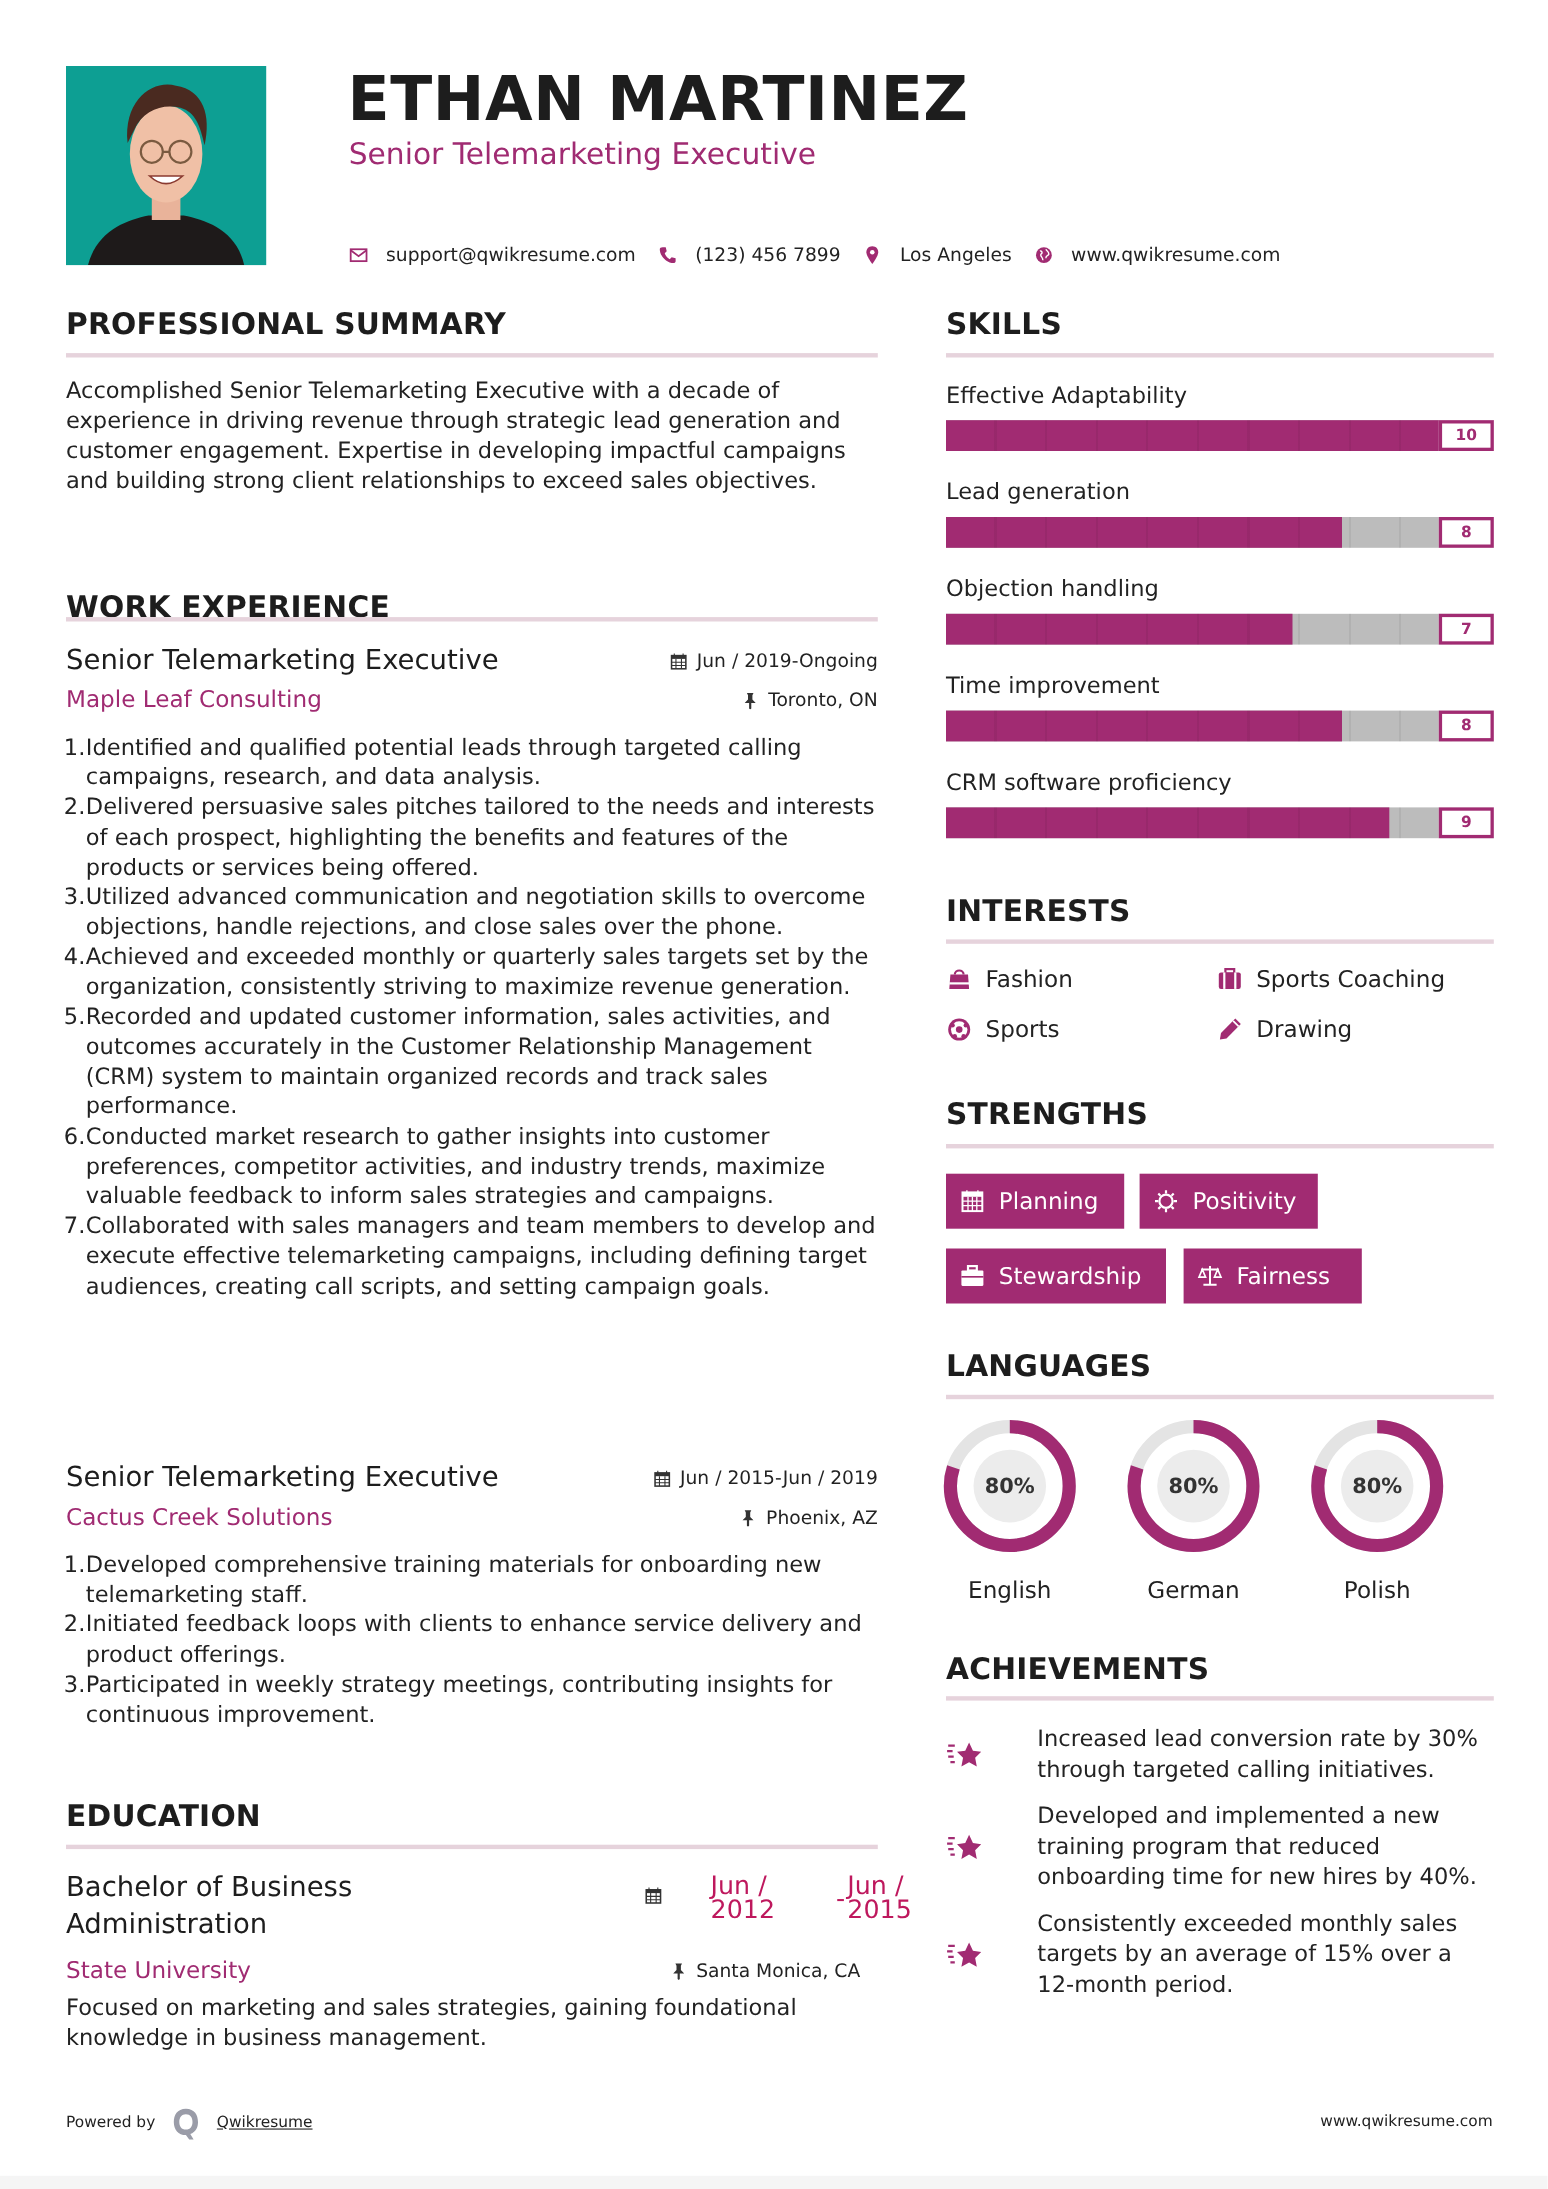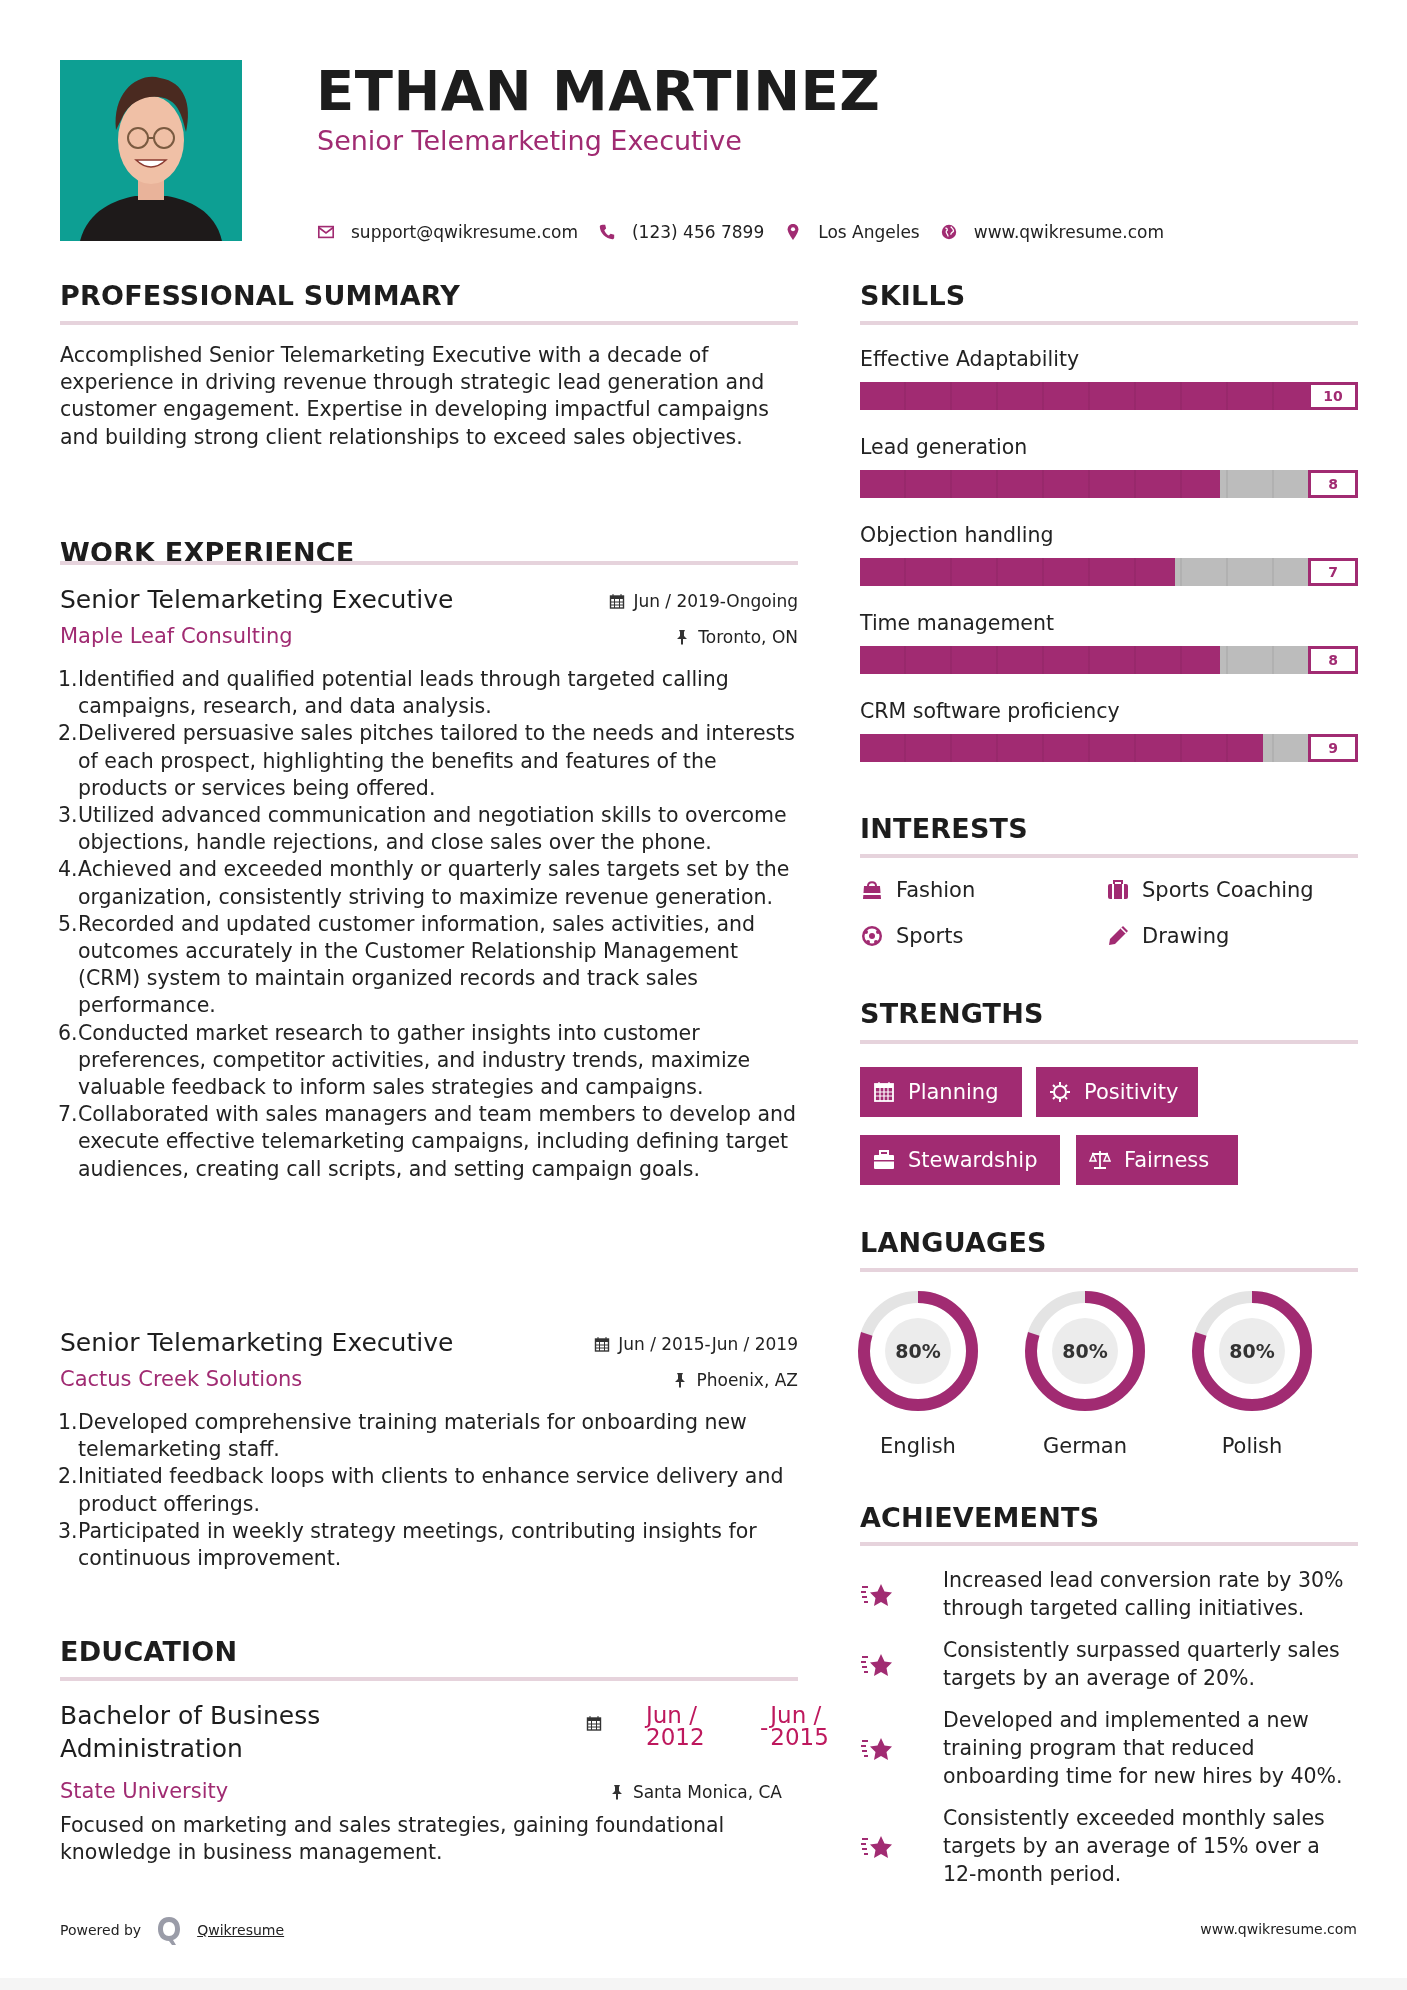--- a/index.html
+++ b/index.html
@@ -230,21 +230,21 @@
 </div>
 <div class="abs right" style="top:522px;">
   <div class="skill-label">Objection handling</div>
   <div class="skill-bar" style="margin-top:10px;">
     <div class="skill-fill" style="width:63.2%;"></div>
     <div class="skill-ticks"></div>
     <div class="skill-value">7</div>
   </div>
 </div>
 <div class="abs right" style="top:610px;">
-  <div class="skill-label">Time management</div>
+  <div class="skill-label">Time improvement</div>
   <div class="skill-bar" style="margin-top:10px;">
     <div class="skill-fill" style="width:72.2%;"></div>
     <div class="skill-ticks"></div>
     <div class="skill-value">8</div>
   </div>
 </div>
 <div class="abs right" style="top:698px;">
   <div class="skill-label">CRM software proficiency</div>
   <div class="skill-bar" style="margin-top:10px;">
     <div class="skill-fill" style="width:81%;"></div>
@@ -379,27 +379,20 @@
         <path d="M2 6 H8 M1 11 H6 M2 16 H7 M4 21 H8" stroke="#a12b72" stroke-width="2"></path>
         <path d="M21 3 L24.5 10.5 L32 11.5 L26.5 17 L28 25 L21 21 L14 25 L15.5 17 L10 11.5 L17.5 10.5 Z" fill="#a12b72"></path>
       </svg>
     <div class="txt">Increased lead conversion rate by 30% through targeted calling initiatives.</div>
   </div>
   <div class="ach" style="margin-bottom:14px;">
     <svg viewBox="0 0 34 28">
         <path d="M2 6 H8 M1 11 H6 M2 16 H7 M4 21 H8" stroke="#a12b72" stroke-width="2"></path>
         <path d="M21 3 L24.5 10.5 L32 11.5 L26.5 17 L28 25 L21 21 L14 25 L15.5 17 L10 11.5 L17.5 10.5 Z" fill="#a12b72"></path>
       </svg>
-    <div class="txt">Consistently surpassed quarterly sales targets by an average of 20%.</div>
-  </div>
-  <div class="ach" style="margin-bottom:14px;">
-    <svg viewBox="0 0 34 28">
-        <path d="M2 6 H8 M1 11 H6 M2 16 H7 M4 21 H8" stroke="#a12b72" stroke-width="2"></path>
-        <path d="M21 3 L24.5 10.5 L32 11.5 L26.5 17 L28 25 L21 21 L14 25 L15.5 17 L10 11.5 L17.5 10.5 Z" fill="#a12b72"></path>
-      </svg>
     <div class="txt">Developed and implemented a new training program that reduced onboarding time for new hires by 40%.</div>
   </div>
   <div class="ach">
     <svg viewBox="0 0 34 28">
         <path d="M2 6 H8 M1 11 H6 M2 16 H7 M4 21 H8" stroke="#a12b72" stroke-width="2"></path>
         <path d="M21 3 L24.5 10.5 L32 11.5 L26.5 17 L28 25 L21 21 L14 25 L15.5 17 L10 11.5 L17.5 10.5 Z" fill="#a12b72"></path>
       </svg>
     <div class="txt">Consistently exceeded monthly sales targets by an average of 15% over a 12-month period.</div>
   </div>
 </div>

